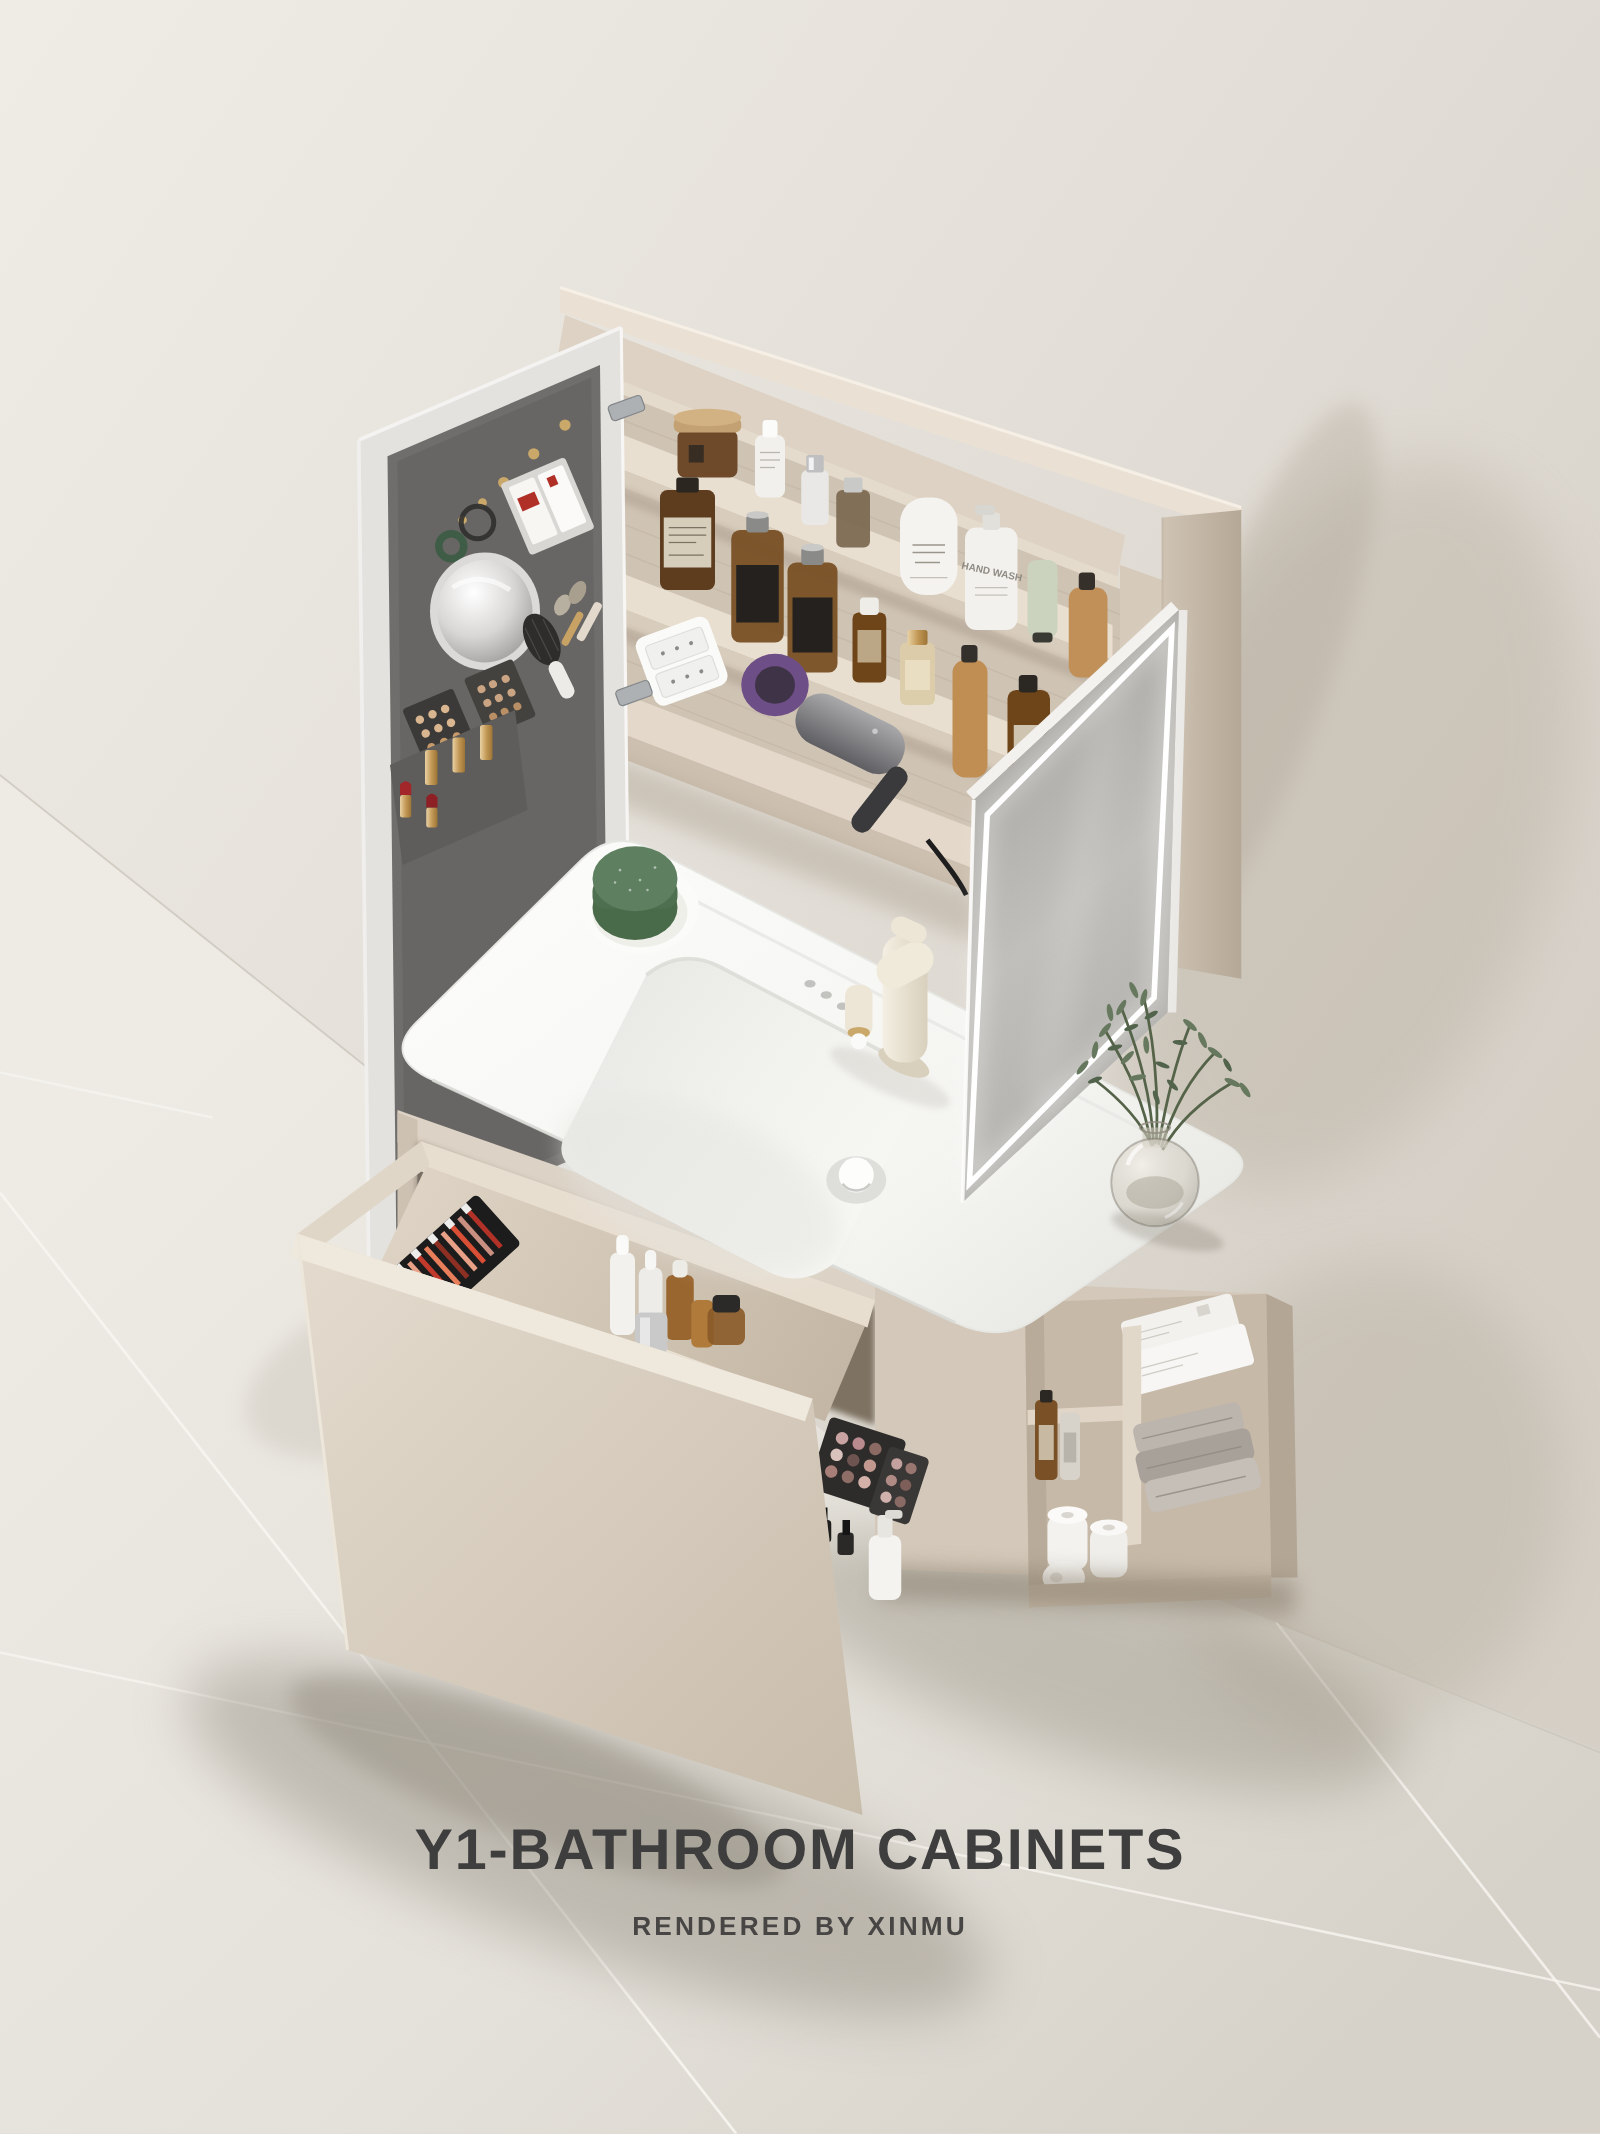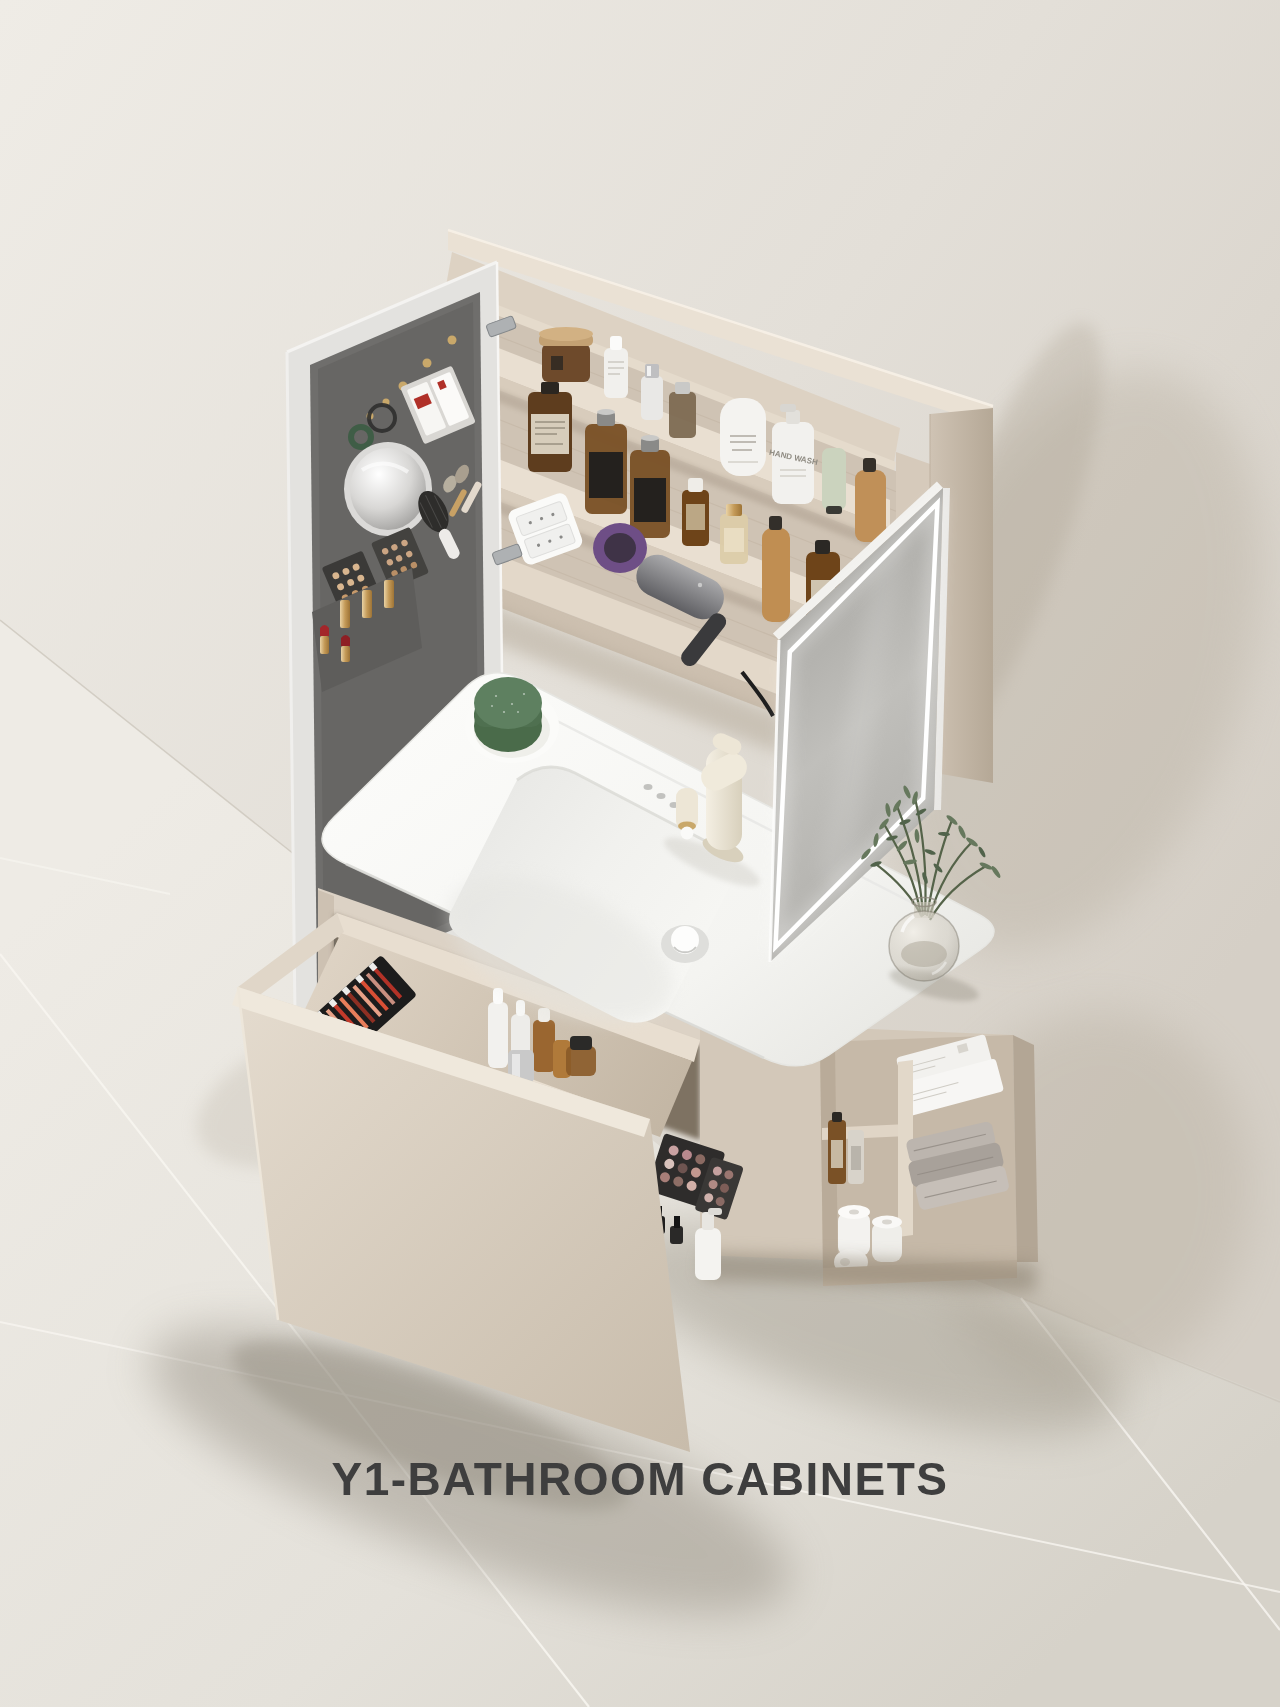--- a/index.html
+++ b/index.html
@@ -626,13 +626,14 @@
       <ellipse cx="924" cy="902" rx="12" ry="4.5" fill="none" stroke="#8F897D" stroke-width="1.5" opacity="0.8"></ellipse>
       <circle cx="924" cy="946" r="35" fill="url(#glassGrad)" stroke="#6E685C" stroke-opacity="0.4" stroke-width="1.5"></circle>
       <ellipse cx="924" cy="954" rx="23" ry="13" fill="#A49D8F" opacity="0.45"></ellipse>
       <path d="M902 932 a28 28 0 0 1 12 -16" stroke="#FFFFFF" stroke-width="3.5" opacity="0.65" fill="none"></path>
       <path d="M946 962 a28 28 0 0 1 -14 12" stroke="#FFFFFF" stroke-width="2.5" opacity="0.4" fill="none"></path>
     </g>
   </g>
 </svg>
 
 <div class="caption caption-title">Y1-BATHROOM CABINETS</div>
+<div class="caption caption-sub">RENDERED BY XINMU</div>
 </div>
 
 </body></html>

